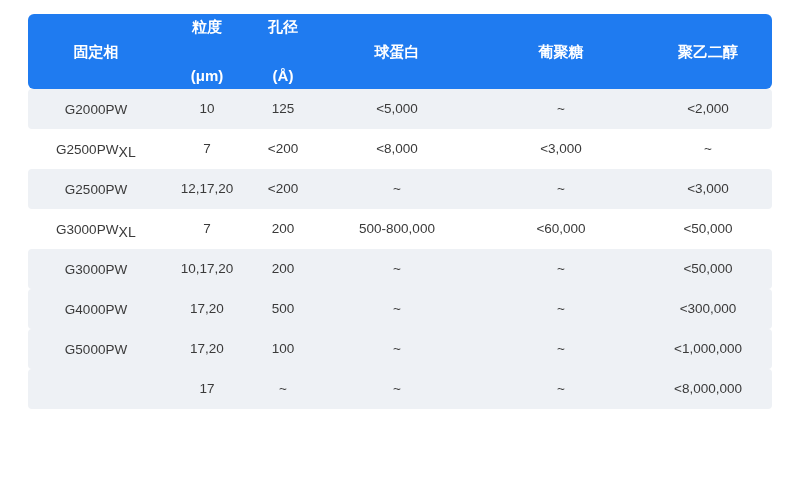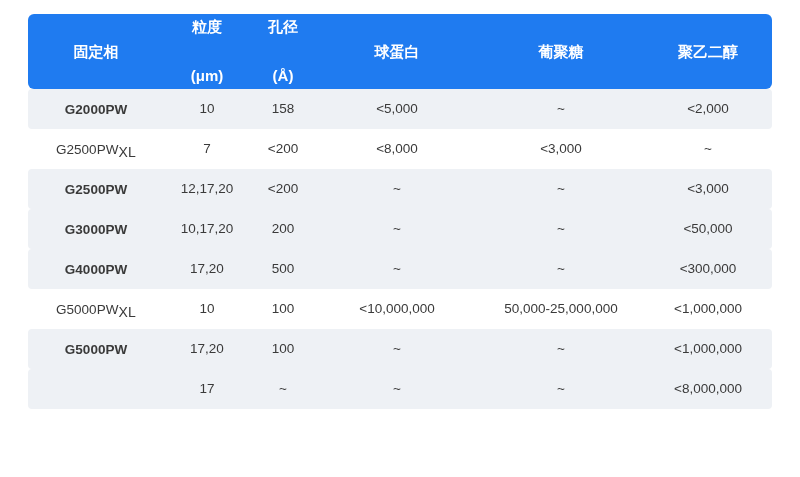--- a/index.html
+++ b/index.html
@@ -59,21 +59,20 @@
   }
   tbody tr.odd td {
     background: #eef1f5;
   }
   tbody tr.even td {
     background: #ffffff;
   }
   tbody tr.odd td:first-child {
     border-top-left-radius: 4px;
     border-bottom-left-radius: 4px;
-    font-weight: bold;
   }
   tbody tr.odd td:last-child {
     border-top-right-radius: 4px;
     border-bottom-right-radius: 4px;
   }
   .hdr-line2 {
     display: block;
     margin-top: 32px;
   }
   td.phase {
@@ -128,64 +127,64 @@
         </th>
         <th>
           <span>聚乙二醇</span>
         </th>
       </tr>
     </thead>
     <tbody>
       <tr class="odd">
         <td class="phase"><span>G2000PW</span><sub class="xl"></sub></td>
         <td>10</td>
-        <td>158</td>
+        <td>125</td>
         <td>&lt;5,000</td>
         <td>~</td>
         <td>&lt;2,000</td>
       </tr>
       <tr class="even">
         <td class="phase"><span>G2500PW</span><sub class="xl">XL</sub></td>
         <td>7</td>
         <td>&lt;200</td>
         <td>&lt;8,000</td>
         <td>&lt;3,000</td>
         <td>~</td>
       </tr>
       <tr class="odd">
         <td class="phase"><span>G2500PW</span><sub class="xl"></sub></td>
         <td>12,17,20</td>
         <td>&lt;200</td>
         <td>~</td>
         <td>~</td>
         <td>&lt;3,000</td>
       </tr>
+      <tr class="even">
+        <td class="phase"><span>G3000PW</span><sub class="xl">XL</sub></td>
+        <td>7</td>
+        <td>200</td>
+        <td>500-800,000</td>
+        <td>&lt;60,000</td>
+        <td>&lt;50,000</td>
+      </tr>
       <tr class="odd">
         <td class="phase"><span>G3000PW</span><sub class="xl"></sub></td>
         <td>10,17,20</td>
         <td>200</td>
         <td>~</td>
         <td>~</td>
         <td>&lt;50,000</td>
       </tr>
       <tr class="odd">
         <td class="phase"><span>G4000PW</span><sub class="xl"></sub></td>
         <td>17,20</td>
         <td>500</td>
         <td>~</td>
         <td>~</td>
         <td>&lt;300,000</td>
-      </tr>
-      <tr class="even">
-        <td class="phase"><span>G5000PW</span><sub class="xl">XL</sub></td>
-        <td>10</td>
-        <td>100</td>
-        <td>&lt;10,000,000</td>
-        <td>50,000-25,000,000</td>
-        <td>&lt;1,000,000</td>
       </tr>
       <tr class="odd">
         <td class="phase"><span>G5000PW</span><sub class="xl"></sub></td>
         <td>17,20</td>
         <td>100</td>
         <td>~</td>
         <td>~</td>
         <td>&lt;1,000,000</td>
       </tr>
       <tr class="odd">

